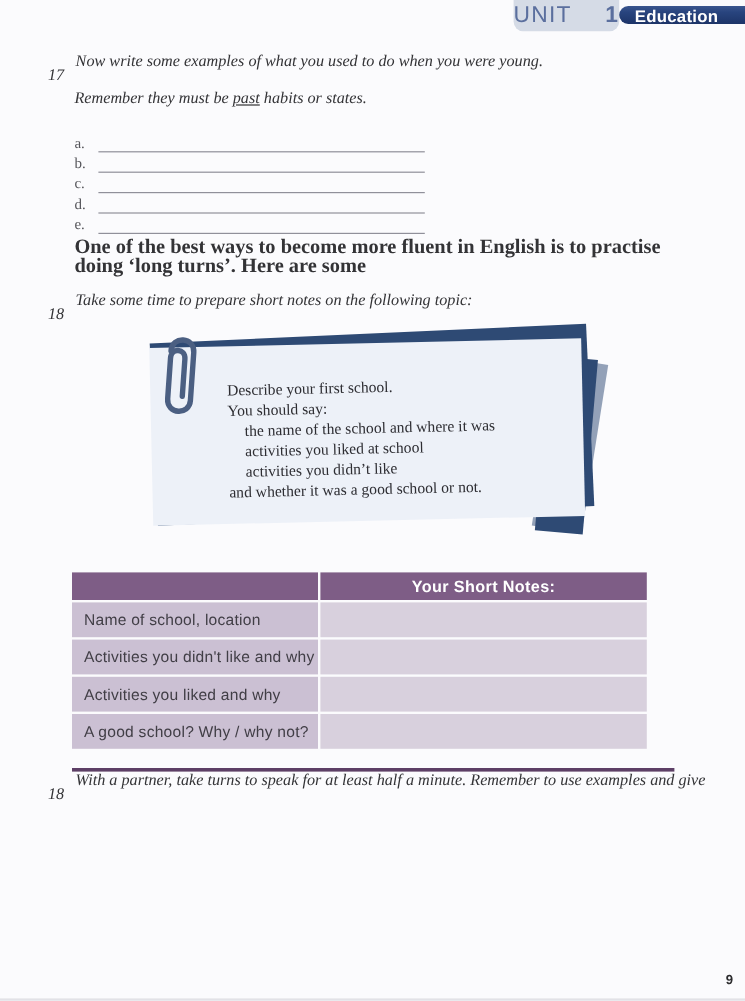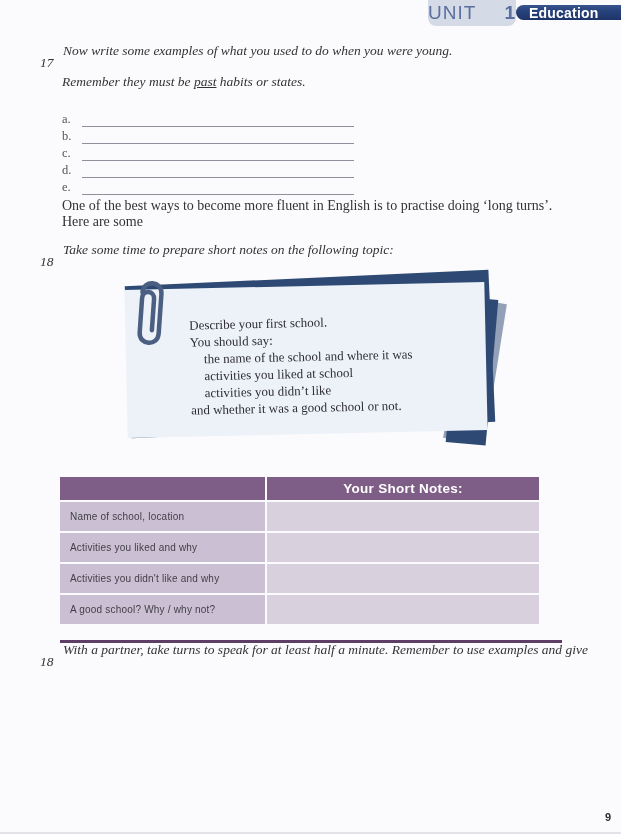--- a/index.html
+++ b/index.html
@@ -41,21 +41,21 @@
   .ex .line2{display:block; padding-left:23px;}
   #ex17{left:40px; top:42px; width:545px;}
   .reminder{position:absolute; left:62px; top:74px; font-style:italic; font-size:13.5px;}
   .reminder .u{text-decoration:underline;}
   
   .blanks{position:absolute; left:62px; top:110px;}
   .blank-row{display:flex; align-items:flex-end; height:17px; width:292px;}
   .blank-label{width:20px; font-size:12.5px; color:#55555a;}
   .blank-line{flex:1; border-bottom:1px solid #90909a; height:13px;}
   .para{position:absolute; left:62px; top:198px; width:515px;
-        font-size:14px; line-height:16px; font-style:normal;}
+        font-size:17px; line-height:16px; font-style:normal;font-weight:bold;}
   .para span{display:block;}
   #ex18{left:40px; top:241px; width:545px;}
   
   .card-stage{position:absolute; left:116px; top:270px; width:390px; height:180px;}
   .card-back{position:absolute; left:12px; top:8px; width:364px; height:152px;
              background:var(--card-back-navy); transform:rotate(-2.6deg); z-index:2;}
   .fan-gray{position:absolute; left:338px; top:30px; width:42px; height:142px;
             background:var(--card-fan-gray); transform:rotate(9deg); z-index:1;}
   .fan-navy{position:absolute; left:336px; top:28px; width:40px; height:146px;
             background:var(--card-back-navy); transform:rotate(5deg); z-index:1;}
@@ -68,21 +68,21 @@
   .notes-table{position:absolute; left:60px; top:477px; width:502px;
                font-family:"Liberation Sans", sans-serif;
                border-bottom:3px solid var(--table-border-dark);}
   .t-row{display:flex; margin-bottom:2px;}
   .t-row:last-child{margin-bottom:16px;}
   .t-head .cell{background:var(--table-header-bg); height:23px;}
   .cell{display:flex; align-items:center;}
   .cell.left{width:205px; margin-right:2px; padding-left:10px;}
   .cell.right{width:272px; justify-content:center;}
   .t-head .right{color:#ffffff; font-weight:bold; font-size:13.5px; letter-spacing:.3px;}
-  .t-body .cell{height:29px; font-size:10px; color:var(--table-text); letter-spacing:.2px;}
+  .t-body .cell{height:29px; font-size:13px; color:var(--table-text); letter-spacing:.2px;}
   .t-body .left{background:var(--table-left-bg);}
   .t-body .right{background:var(--table-right-bg);}
   #ex19{left:40px; top:641px; width:550px;}
   
   .page-num{position:absolute; right:10px; bottom:9px;
             font-family:"Liberation Sans", sans-serif; font-weight:bold;
             font-size:11px; color:#2c2c2e;}
 </style>
 </head>
 <body>
@@ -160,25 +160,25 @@
     <div class="t-row t-head">
       <div class="cell left"></div>
       <div class="cell right">Your Short Notes:</div>
     </div>
     <div class="t-body">
       <div class="t-row">
         <div class="cell left">Name of school, location</div>
         <div class="cell right"></div>
       </div>
       <div class="t-row">
-        <div class="cell left">Activities you liked and why</div>
+        <div class="cell left">Activities you didn't like and why</div>
         <div class="cell right"></div>
       </div>
       <div class="t-row">
-        <div class="cell left">Activities you didn't like and why</div>
+        <div class="cell left">Activities you liked and why</div>
         <div class="cell right"></div>
       </div>
       <div class="t-row">
         <div class="cell left">A good school? Why / why not?</div>
         <div class="cell right"></div>
       </div>
     </div>
   </div>
 
   <div class="ex" id="ex19">

